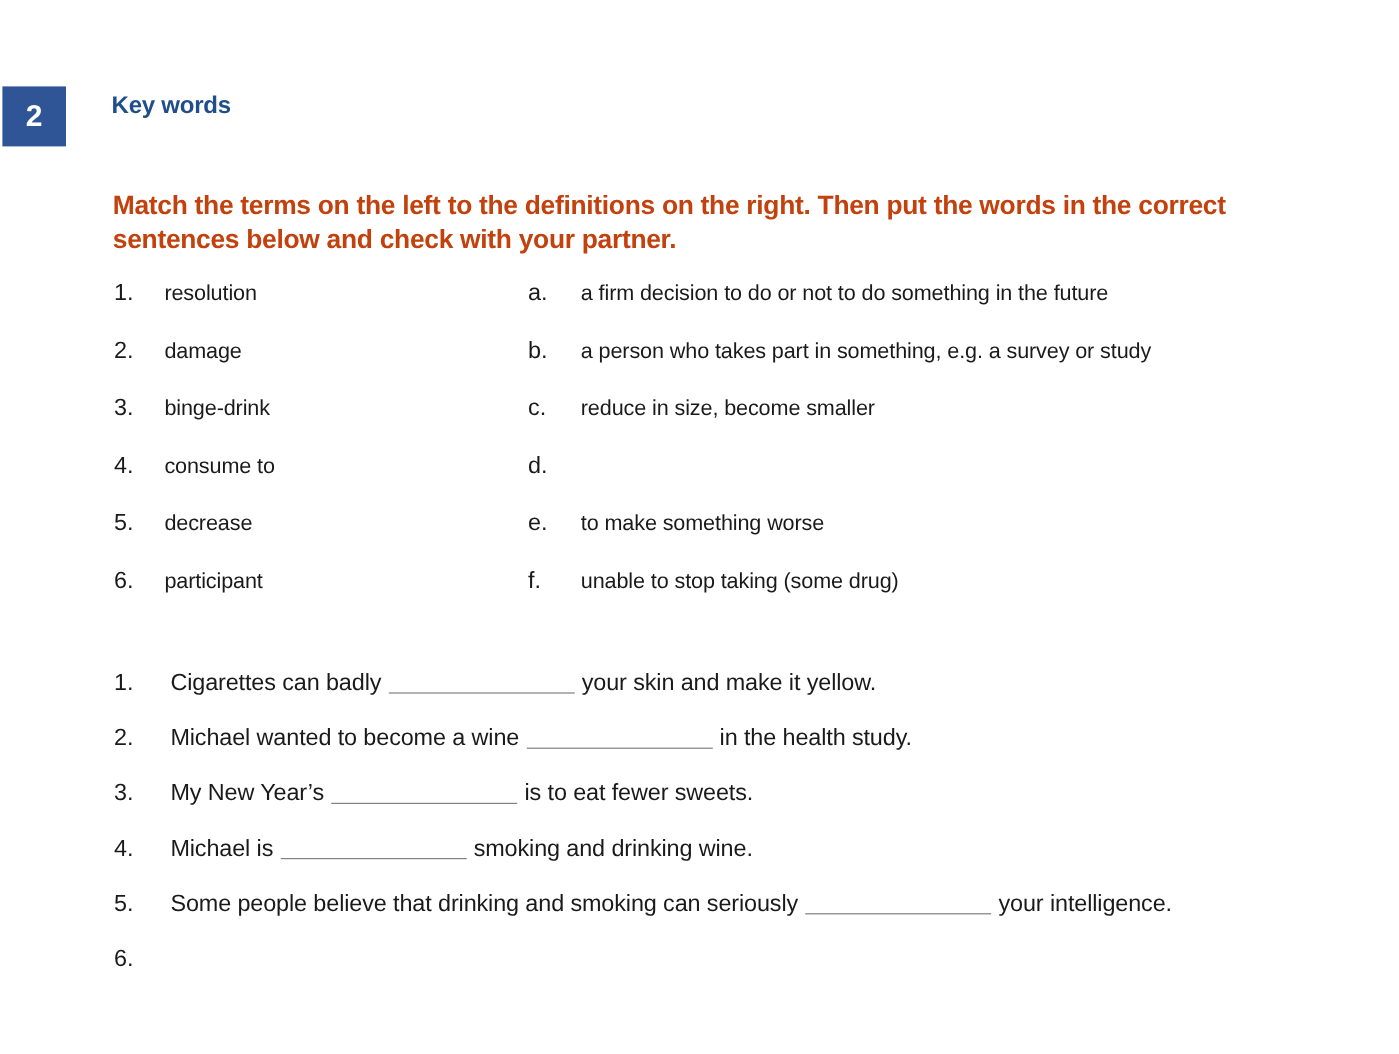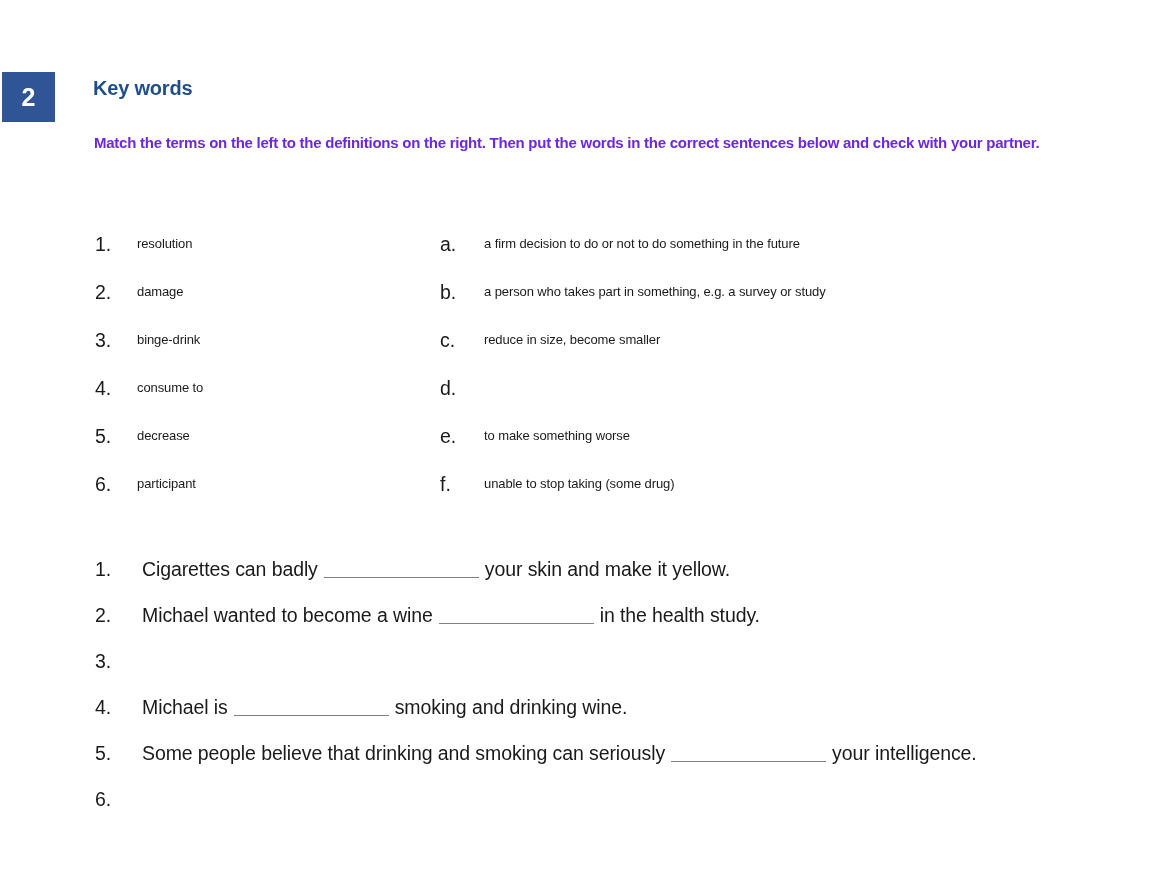--- a/index.html
+++ b/index.html
@@ -46,26 +46,26 @@
     font-size: 20px;
     font-weight: bold;
     color: #1F4E89;
     letter-spacing: -0.2px;
   }
 
   
   .instructions {
     position: absolute;
     left: 94px;
-    top: 128px;
+    top: 156px;
     width: 1035px;
-    font-size: 15px;
+    font-size: 22px;
     font-weight: bold;
     line-height: 29px;
-    color: #6d28d9;
+    color: #c2410c;
     letter-spacing: -0.25px;
   }
 
   
   .match-block {
     position: absolute;
     left: 0;
     top: 231px;
     width: 100%;
   }
@@ -74,21 +74,21 @@
     height: 48px;
   }
   .col-num, .col-letter {
     position: absolute;
     font-size: 19.5px;
     line-height: 26px;
     color: #1a1a1a;
   }
   .col-term, .col-def {
     position: absolute;
-    font-size: 13px;
+    font-size: 18px;
     line-height: 26px;
     color: #1a1a1a;
     letter-spacing: -0.1px;
     white-space: nowrap;
   }
   .col-num   { left: 95px; }
   .col-term  { left: 137px; }
   .col-letter{ left: 440px; }
   .col-def   { left: 484px; }
 
@@ -190,20 +190,25 @@
   <div class="sentence-row">
     <span class="s-num">2.</span>
     <span class="s-text">
       <span>Michael wanted to become a wine</span>
       <span class="blank blank-w"></span>
       <span>in the health study.</span>
     </span>
   </div>
   <div class="sentence-row">
     <span class="s-num">3.</span>
+    <span class="s-text">
+      <span>My New Year’s</span>
+      <span class="blank blank-w"></span>
+      <span>is to eat fewer sweets.</span>
+    </span>
   </div>
   <div class="sentence-row">
     <span class="s-num">4.</span>
     <span class="s-text">
       <span>Michael is</span>
       <span class="blank blank-w"></span>
       <span>smoking and drinking wine.</span>
     </span>
   </div>
   <div class="sentence-row">

